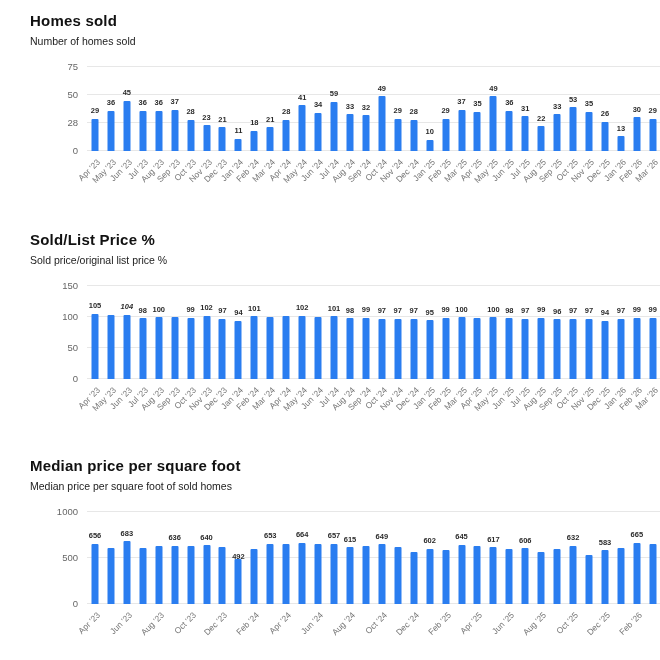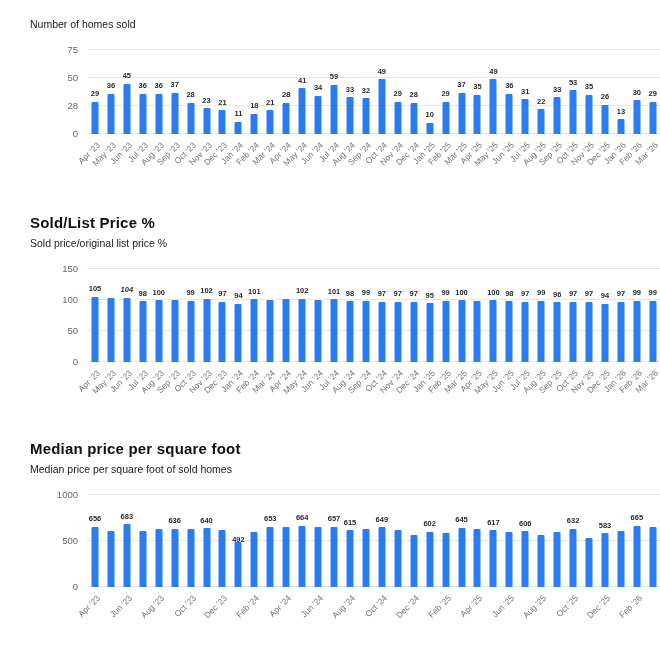--- a/index.html
+++ b/index.html
@@ -25,20 +25,21 @@
             line-height:1; }
   .xlabel { position:absolute; top:calc(100% + 6px); left:50%; white-space:nowrap;
             font-size:8.5px; color:#757575;
             transform:translateX(-100%) rotate(-45deg); transform-origin:right top; }
   .xspace1 { height:46px; } .xspace2 { height:44px; } .xspace3 { height:34px; }
 </style>
 </head>
 <body>
 
 <div class="section sec1">
+  <div class="chart-title">Homes sold</div>
   <div class="chart-subtitle">Number of homes sold</div>
   <div class="plot-wrap">
     <div class="plot" style="height: 84px;">
         <div class="gridline" style="bottom: 0%;"></div>
         <div class="ytick" style="bottom: 0%;">0</div>
         <div class="gridline" style="bottom: 33.3333%;"></div>
         <div class="ytick" style="bottom: 33.3333%;">28</div>
         <div class="gridline" style="bottom: 66.6667%;"></div>
         <div class="ytick" style="bottom: 66.6667%;">50</div>
         <div class="gridline" style="bottom: 100%;"></div>

